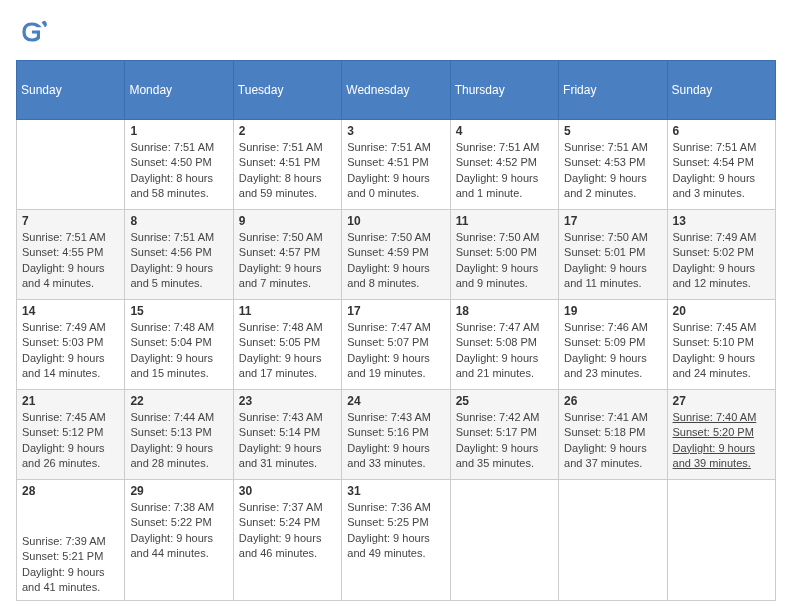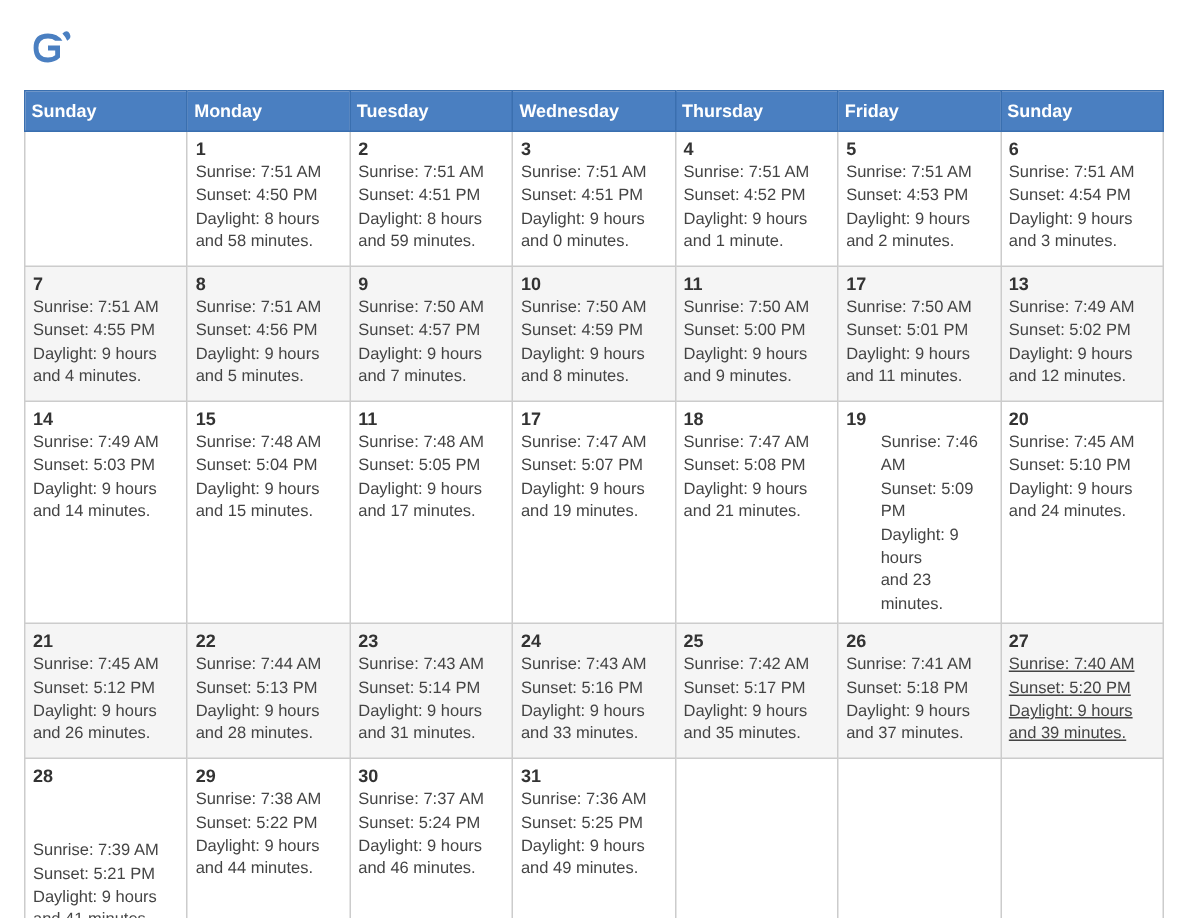--- a/index.html
+++ b/index.html
@@ -49,22 +49,22 @@
     }
     .calendar-table {
       width: 100%;
       border-collapse: collapse;
       table-layout: fixed;
     }
     .calendar-table th {
       background-color: #4a7fc1;
       color: #fff;
       font-size: 12px;
-      font-weight: bold;
-      padding: 6px 4px;
+      font-weight: normal;
+      padding: 22px 4px;
       text-align: left;
       border: 1px solid #3a6faf;
     }
     .calendar-table td {
       vertical-align: top;
       border: 1px solid #ccc;
       padding: 4px 5px;
       font-size: 10px;
       color: #333;
       height: 90px;
@@ -250,21 +250,21 @@
         </td>
         <td>
           <span class="day-number">18</span>
           <div class="day-info" style="white-space: pre-line;">Sunrise: 7:47 AM
 Sunset: 5:08 PM
 Daylight: 9 hours
 and 21 minutes.</div>
         </td>
         <td>
           <span class="day-number">19</span>
-          <div class="day-info" style="white-space: pre-line; margin-left: 23px;">Sunrise: 7:46 AM
+          <div class="day-info" style="white-space: pre-line;">Sunrise: 7:46 AM
 Sunset: 5:09 PM
 Daylight: 9 hours
 and 23 minutes.</div>
         </td>
         <td>
           <span class="day-number">20</span>
           <div class="day-info" style="white-space: pre-line;">Sunrise: 7:45 AM
 Sunset: 5:10 PM
 Daylight: 9 hours
 and 24 minutes.</div>

